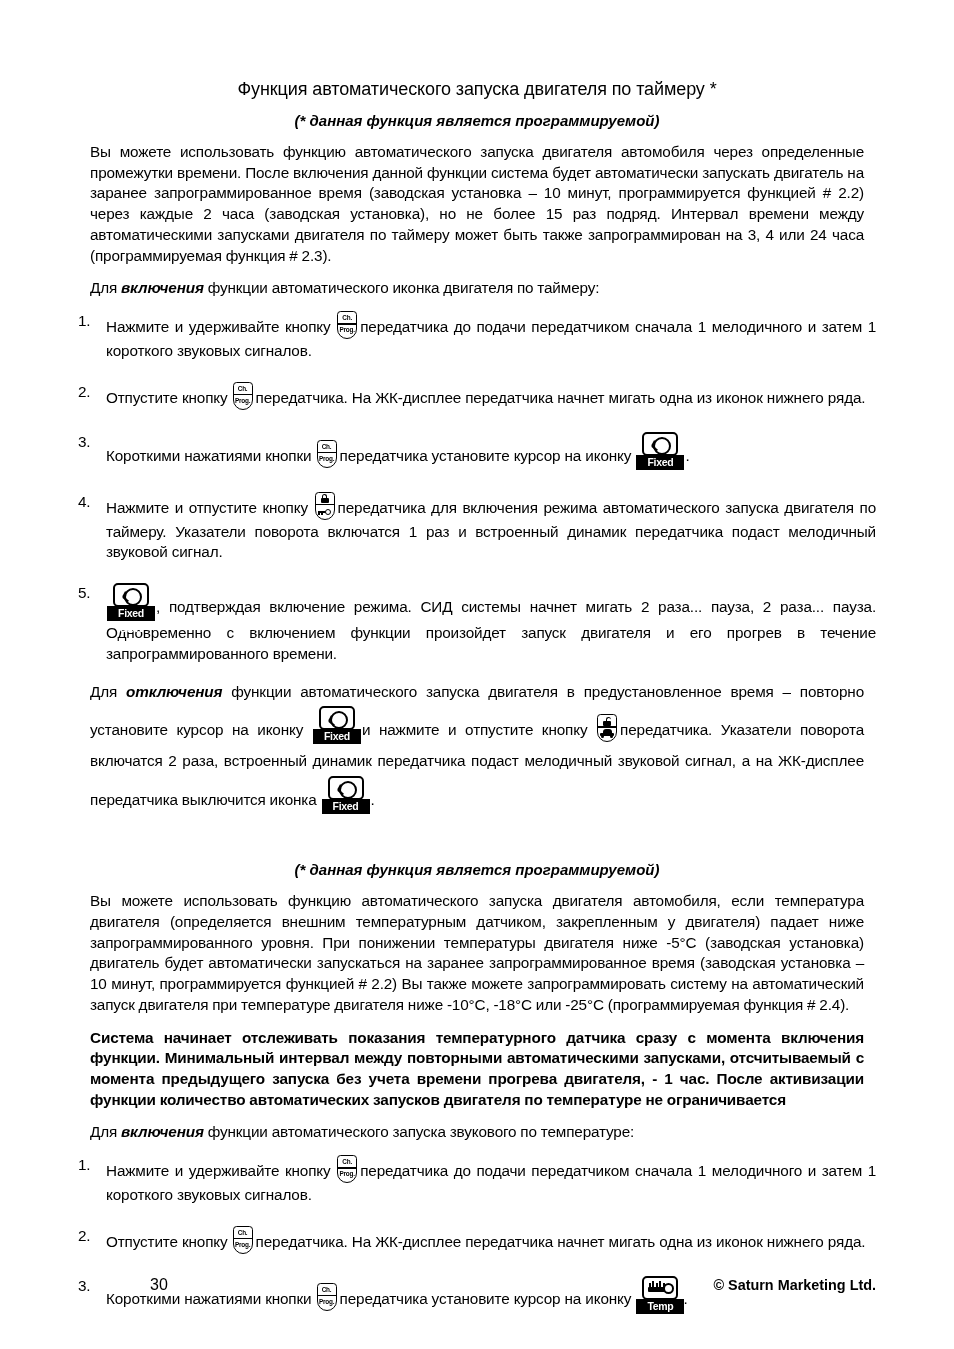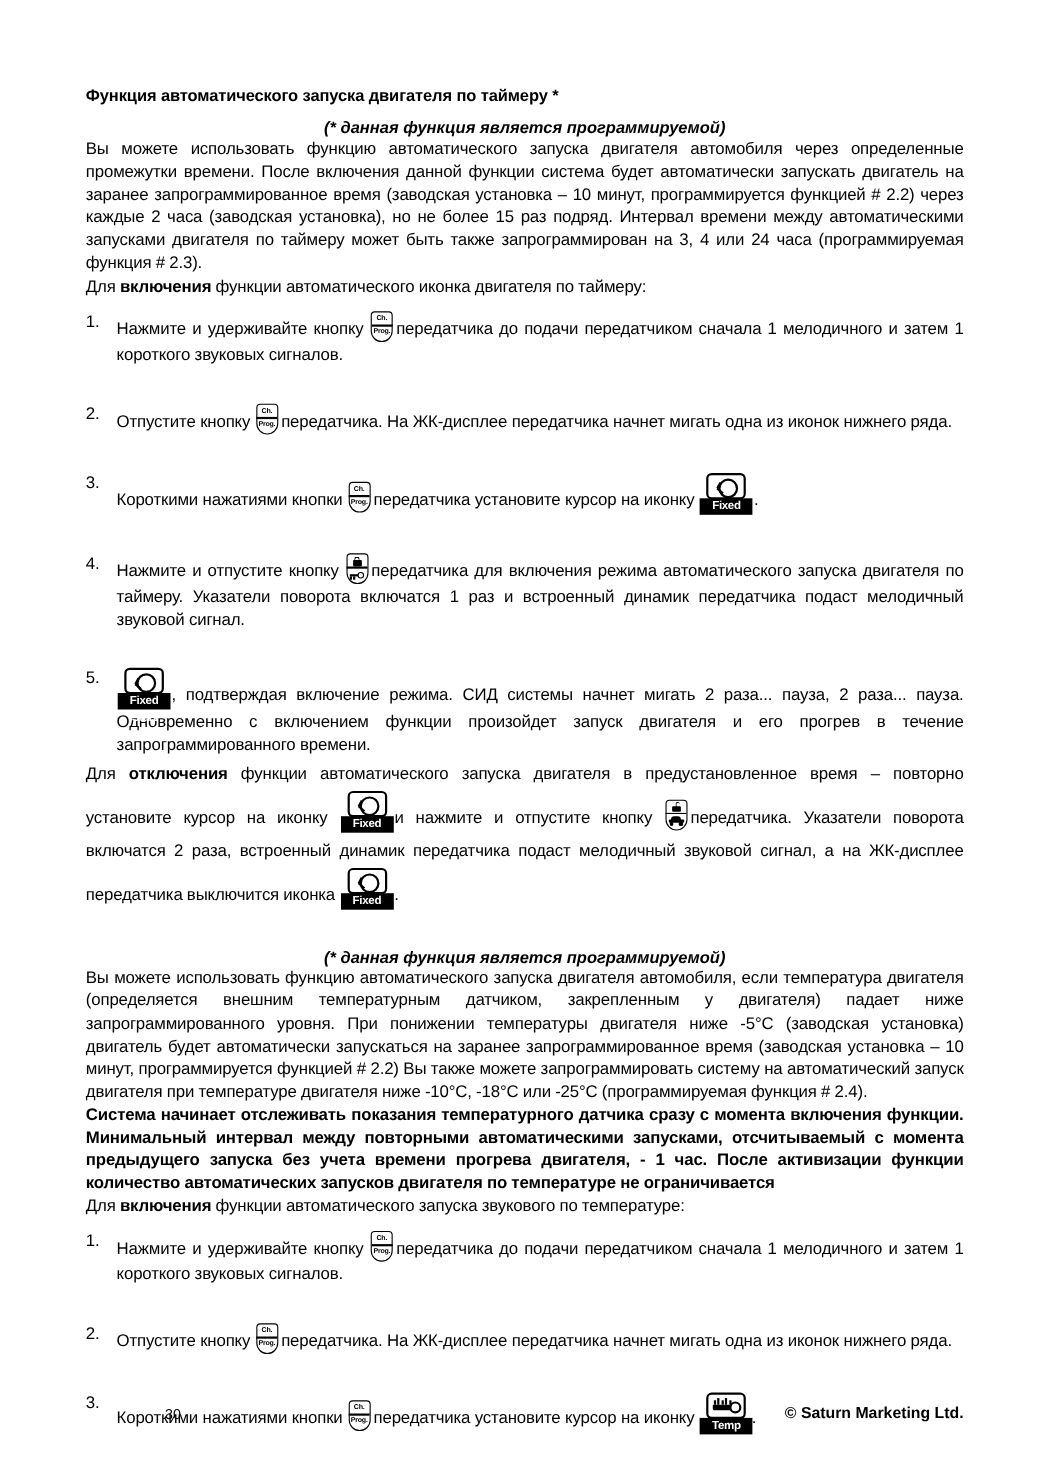--- a/index.html
+++ b/index.html
@@ -16,60 +16,60 @@
     overflow: hidden;
   }
   .page {
     position: absolute;
     left: 78px;
     top: 0;
     width: 798px;
     height: 1349px;
   }
   .h-title {
-    text-align: left;
-    font-weight: bold;
-    font-size: 15px;
+    text-align: center;
+    font-weight: normal;
+    font-size: 18px;
     line-height: 1.22;
     letter-spacing: -0.1px;
   }
   .h-sub {
     text-align: center;
     font-weight: bold;
     font-style: italic;
     font-size: 15px;
     line-height: 1.2;
     margin-top: 11px;
   }
   p.body {
     text-align: justify;
     font-size: 15.3px;
     line-height: 1.355;
-    margin: 0;
+    margin: 12px;
     letter-spacing: -0.15px;
     word-spacing: -0.2px;
   }
   .gap-sec1-p1 { margin-top: 16px; }
   .gap-std { margin-top: 15px; }
   .gap-small { margin-top: 13px; font-weight: bold; }
 
   ol.steps {
     list-style: none;
     margin: 0;
     padding: 0;
     counter-reset: stepnum;
   }
   ol.steps > li {
     position: relative;
     padding-left: 28px;
     text-align: justify;
     font-size: 15.3px;
     line-height: 1.355;
     letter-spacing: -0.15px;
-    margin-top: 33px;
+    margin-top: 20px;
   }
   ol.steps > li:first-child { margin-top: 12px; }
   ol.steps > li::before {
     counter-increment: stepnum;
     content: counter(stepnum) ".";
     position: absolute;
     left: 0;
     top: 0;
     width: 20px;
     text-align: left;
@@ -352,25 +352,25 @@
     font-size: 14.4px;
     font-weight: bold;
     display: flex;
     align-items: center;
   }
   .footer .f-left { flex: 0 0 auto; }
   .footer .f-page {
     flex: 0 0 auto;
     margin-left: 72px;
     font-weight: normal;
-    font-size: 13px;
+    font-size: 16px;
   }
   .footer .f-right { margin-left: auto; }
 
-  b.i { font-weight: bold; }
+  b.i { font-weight: bold; font-style: italic; }
 </style>
 </head>
 <body>
 
 <div class="page">
 
   <div style="height:79px"></div>
 
   <div class="h-title">Функция автоматического запуска двигателя по таймеру *</div>
   <div class="h-sub">(* данная функция является программируемой)</div>

